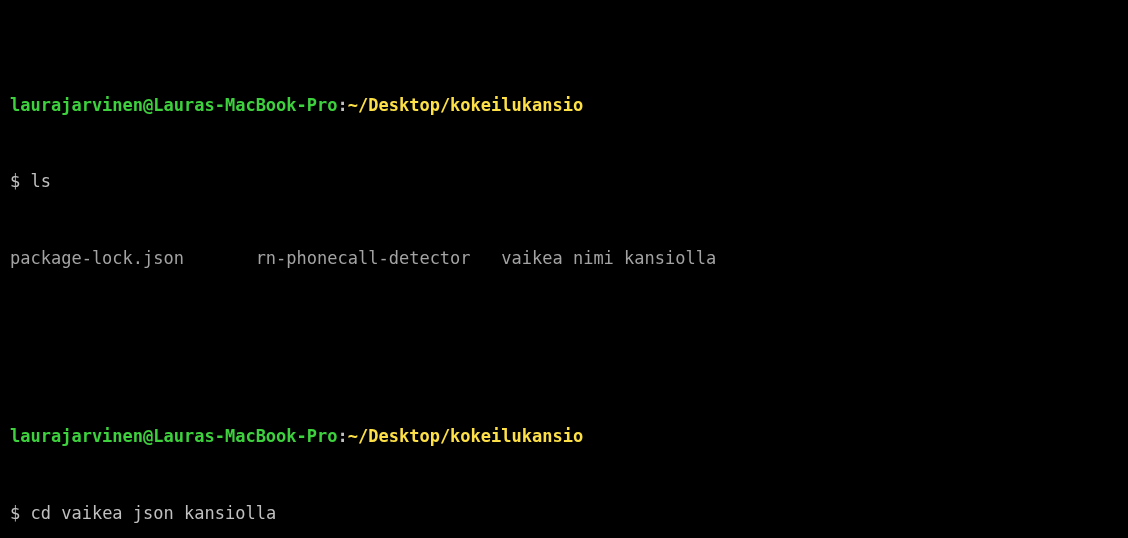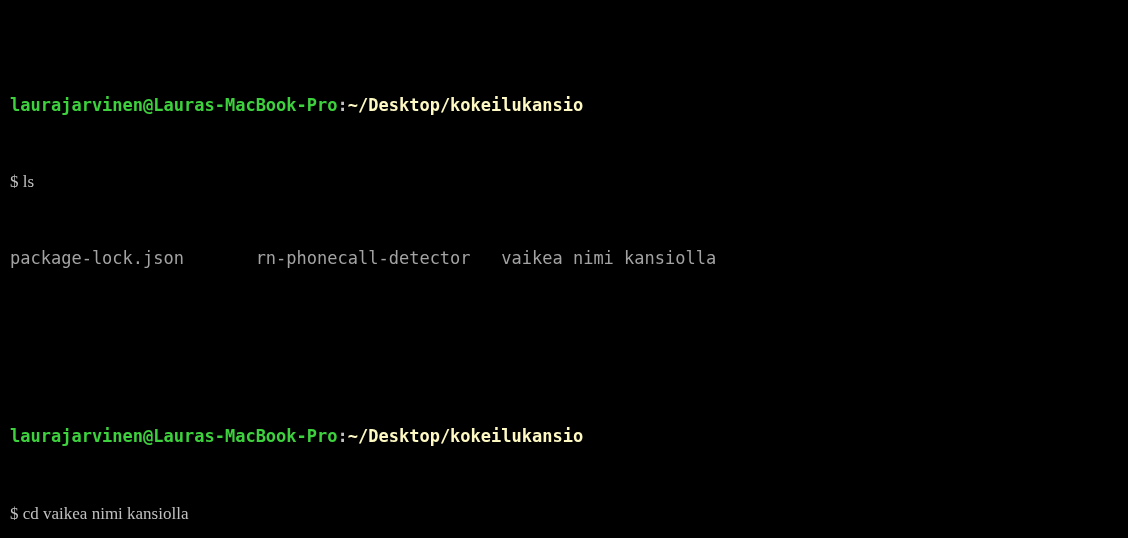--- a/index.html
+++ b/index.html
@@ -26,27 +26,26 @@
     }
     .user-host {
       color: #3dd13d;
       font-weight: bold;
     }
     .colon {
       color: #c0c0c0;
       font-weight: bold;
     }
     .path {
-      color: #fef9c3;
+      color: #fde047;
       font-weight: bold;
     }
     .cmd-line {
       color: #c0c0c0;
       display: block;
-      font-family: Liberation Serif, serif;
     }
     .output {
       color: #a3a3a3;
       display: block;
     }
     .blank {
       display: block;
       height: 1.5em;
     }
   </style>
@@ -54,21 +53,21 @@
 <body>
 
 <div class="terminal">
 
   <span class="prompt-line"><span class="user-host">laurajarvinen@Lauras-MacBook-Pro</span><span class="colon">:</span><span class="path">~/Desktop/kokeilukansio</span></span>
   <span class="cmd-line"><span>$ </span><span>ls</span></span>
   <span class="output">package-lock.json       rn-phonecall-detector   vaikea nimi kansiolla</span>
   <span class="blank"></span>
 
   <span class="prompt-line"><span class="user-host">laurajarvinen@Lauras-MacBook-Pro</span><span class="colon">:</span><span class="path">~/Desktop/kokeilukansio</span></span>
-  <span class="cmd-line"><span>$ </span><span>cd vaikea nimi kansiolla</span></span>
+  <span class="cmd-line"><span>$ </span><span>cd vaikea json kansiolla</span></span>
   
   
 
   
   
   
 
   
   
 

